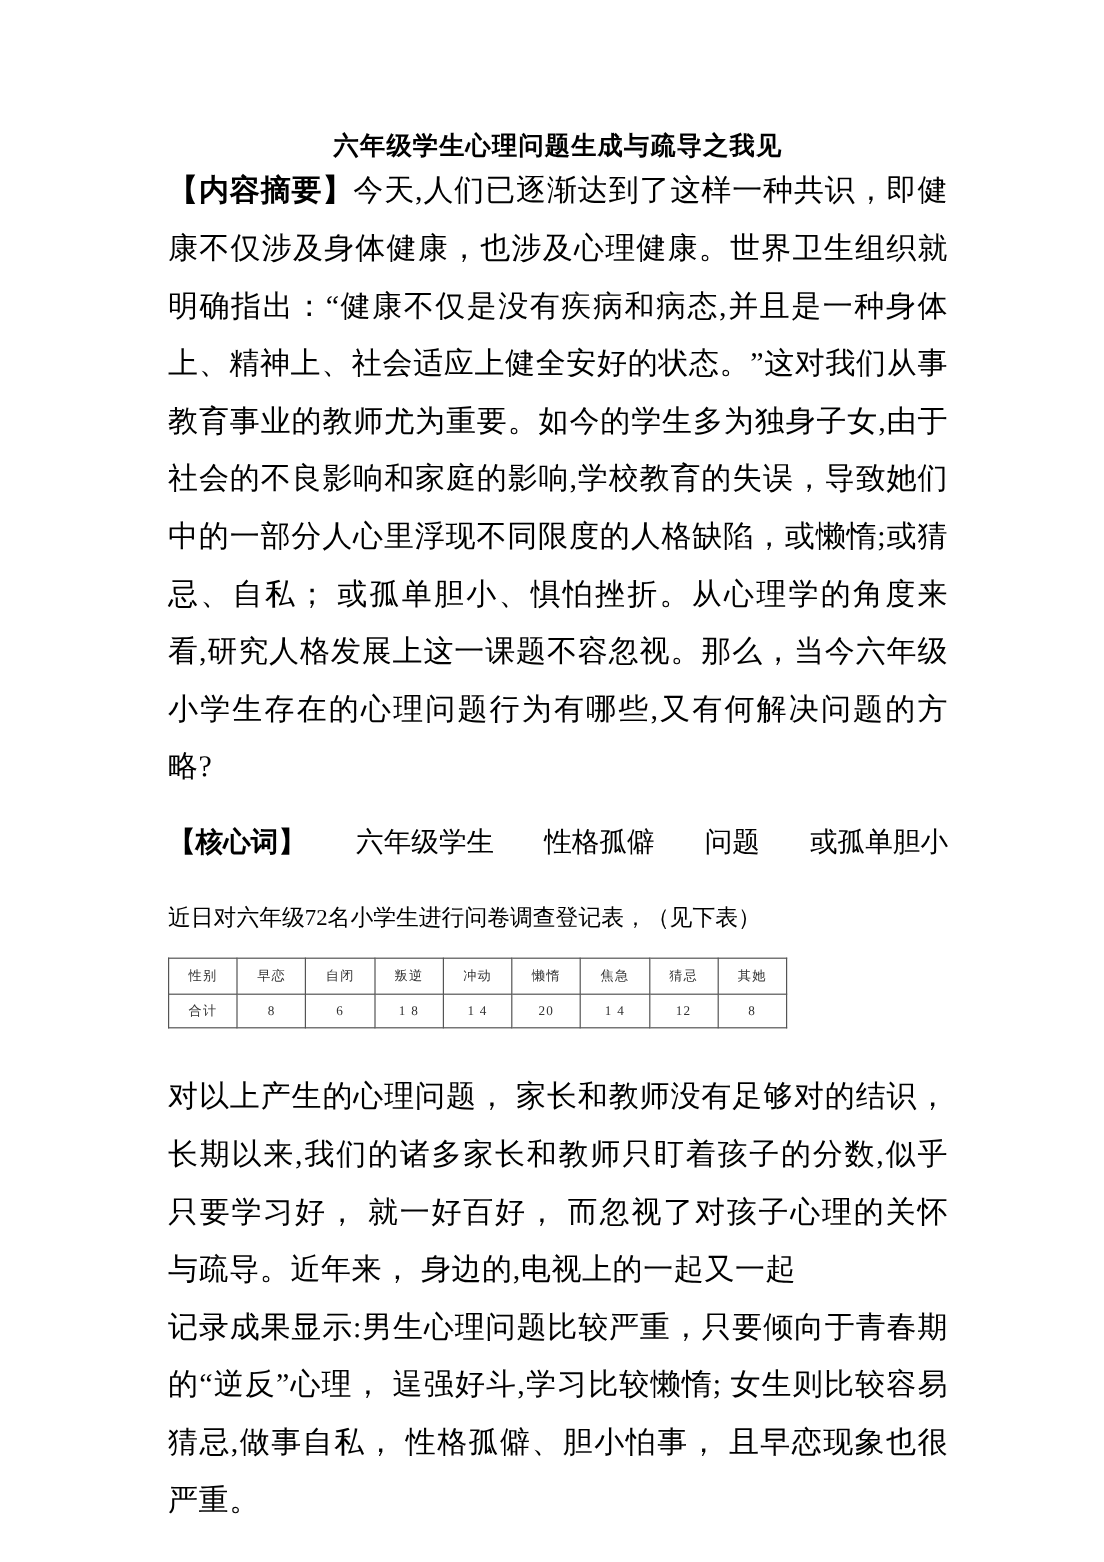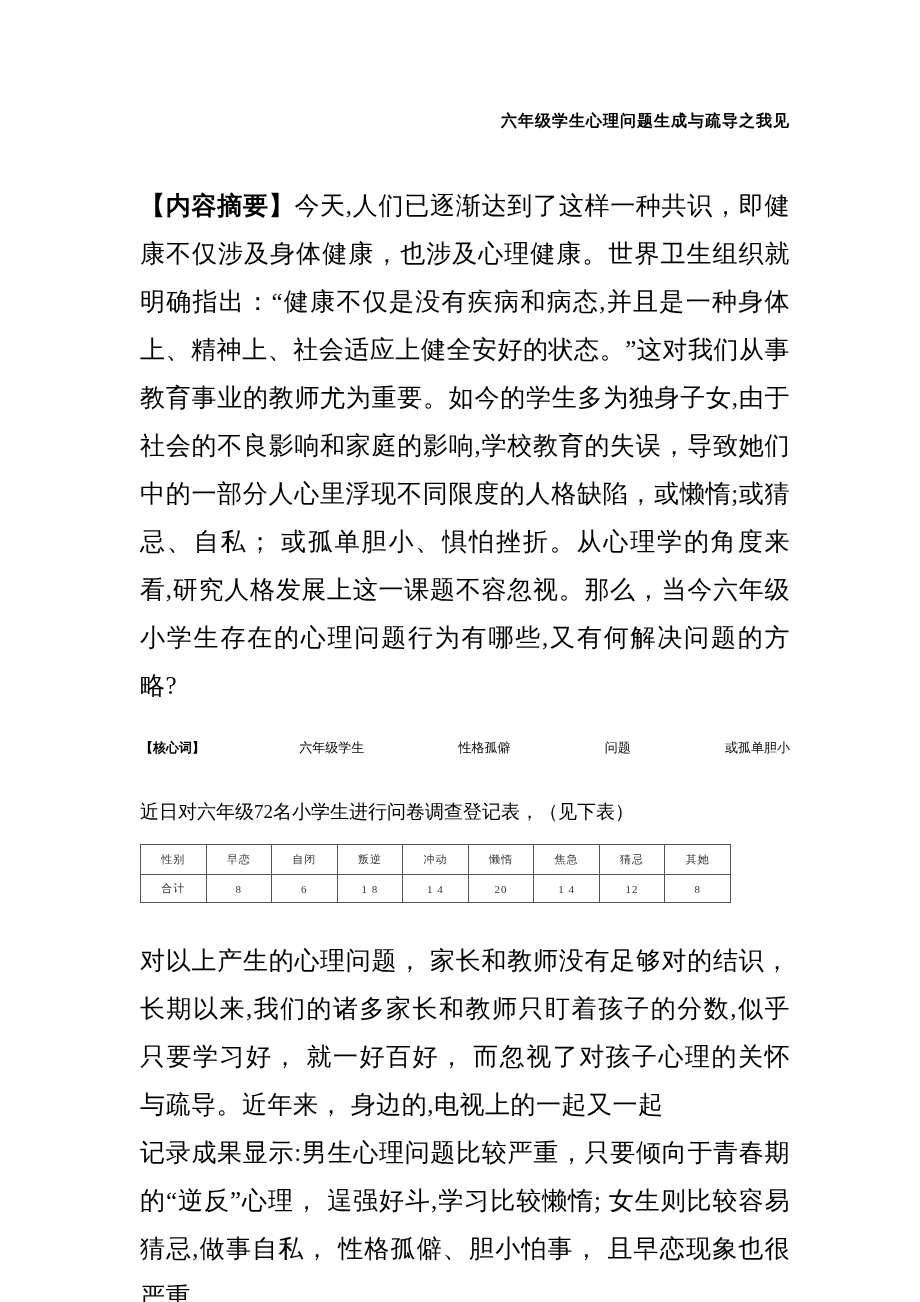--- a/index.html
+++ b/index.html
@@ -10,52 +10,51 @@
     margin: 0 auto;
     font-family: "Liberation Serif", "DejaVu Serif", serif;
     color: #000000;
   }
   .page {
     width: 920px;
     min-height: 1302px;
     padding: 106px 130px 80px 140px;
   }
   .title {
-    text-align: right;
-    font-size: 16px;
+    text-align: center;
+    font-size: 21px;
     font-weight: bold;
     letter-spacing: 1px;
     line-height: 30px;
-    margin-bottom: 46px;
   }
   .para {
     font-size: 25px;
     line-height: 48px;
     text-align: justify;
     letter-spacing: 0.5px;
   }
   .bold { font-weight: bold; }
   .abstract { margin-bottom: 14px; }
   .keywords-line {
     display: flex;
     justify-content: space-between;
     align-items: baseline;
-    font-size: 13px;
+    font-size: 23px;
     line-height: 48px;
     margin-bottom: 16px;
   }
   .caption {
     text-align: left;
     font-size: 19px;
     line-height: 48px;
     margin-bottom: 8px;
   }
   .survey-table {
     border-collapse: collapse;
-    width: 591px;
+    width: 516px;
     margin: 6px 0 34px 0;
     font-size: 11px;
     color: #333333;
     font-family: "Liberation Serif", "DejaVu Serif", serif;
     border-radius: 13px;
   }
   .survey-table th, .survey-table td {
     border: 1px solid #555555;
     height: 28px;
     text-align: center;

